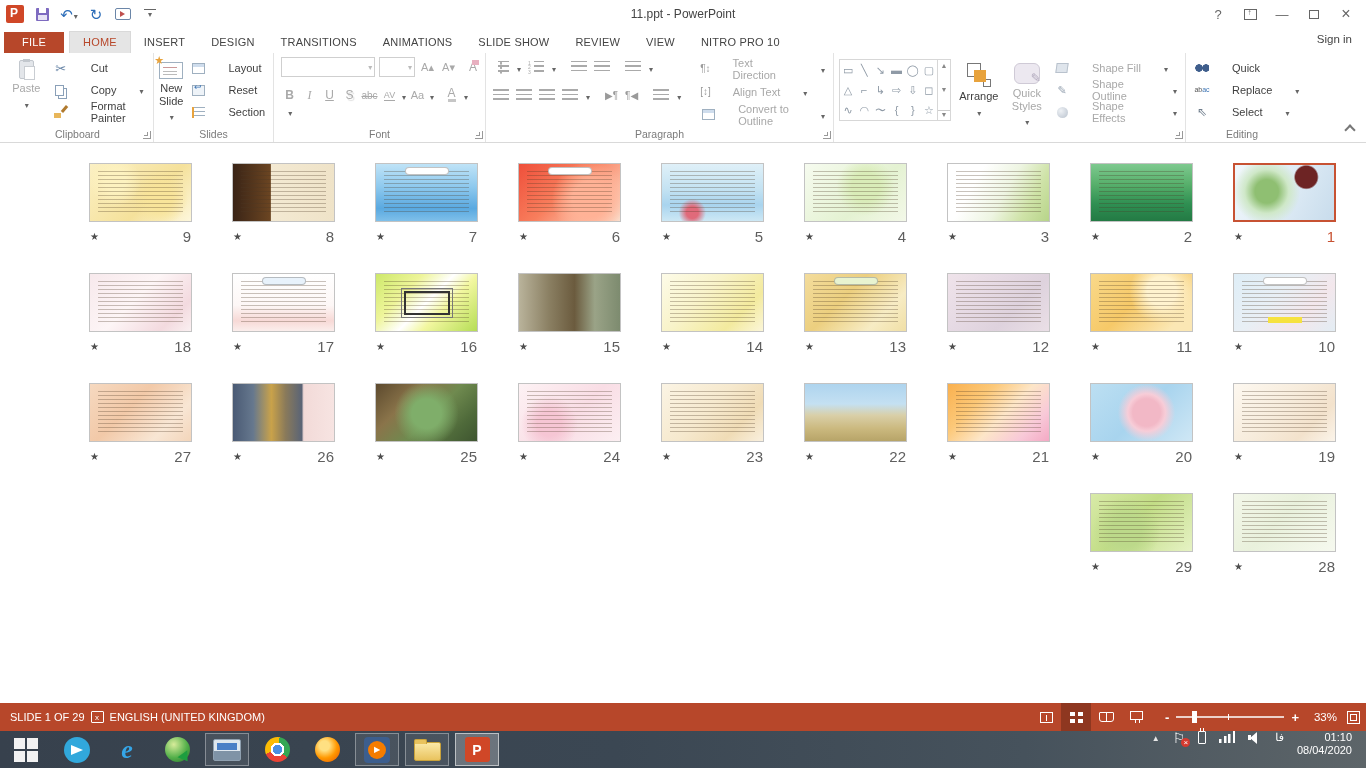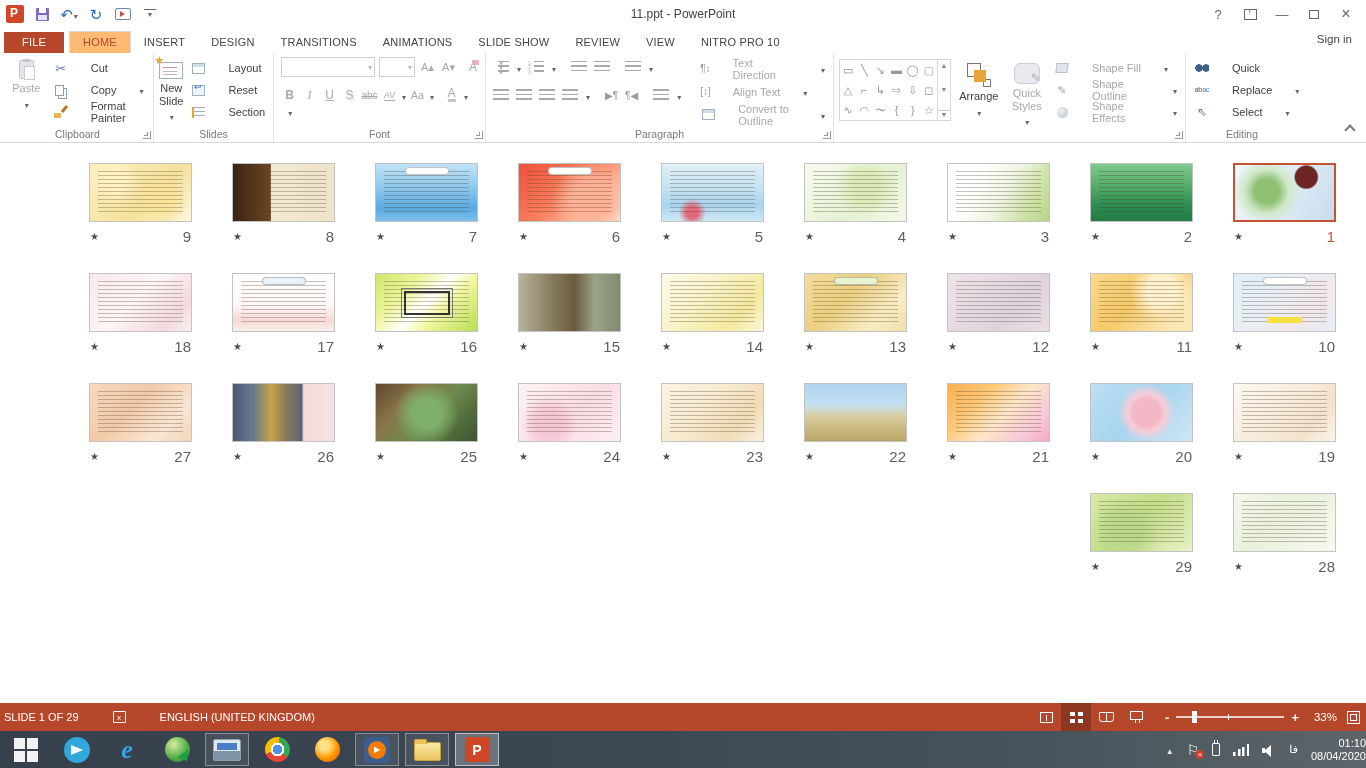--- a/index.html
+++ b/index.html
@@ -27,21 +27,21 @@
   .i-ribopt{width:13px;height:11px;border:1px solid #666;position:relative}
   .i-ribopt::after{content:"↑";position:absolute;left:3px;top:-2px;font-size:8px;color:#666}
   .i-restore{width:10px;height:9px;border:1px solid #666;position:relative;background:#fff}
   .i-restore::before{content:"";position:absolute;left:2px;top:-4px;width:10px;height:9px;border:1px solid #666;z-index:-1}
 
   
   .tabrow{height:25px;display:flex;align-items:flex-end;background:#fff;flex:none;position:relative}
   #tabs{display:flex;align-items:flex-end;height:100%;padding-left:4px}
   .tab{padding:4px 13px 5px;font-size:11px;color:#444;letter-spacing:.2px;cursor:default}
   .tab.file{background:#B7472A;color:#fff;padding:4px 18px 5px;margin-right:5px}
-  .tab.active{background:#fdba74;color:#B7472A;border:1px solid #d9d9d9;border-bottom:none}
+  .tab.active{background:#e5e5e5;color:#B7472A;border:1px solid #d9d9d9;border-bottom:none}
   .signin{position:absolute;right:14px;bottom:8px;font-size:11.5px;color:#444}
 
   
   .ribbon{height:90px;background:#fff;border-bottom:1px solid #d9d9d9;display:flex;flex:none;position:relative;padding-left:2px}
   .rgroup{position:relative;border-right:1px solid #e3e3e3;padding:3px 5px 14px;display:flex;gap:4px}
   .glabel{position:absolute;bottom:2px;left:0;right:0;text-align:center;font-size:10.5px;color:#7b7b7b}
   .launcher{position:absolute;right:2px;bottom:3px;width:8px;height:8px;border-right:1px solid #999;border-bottom:1px solid #999}
   .launcher::before{content:"";position:absolute;right:2px;bottom:2px;width:3px;height:3px;border-right:1px solid #999;border-bottom:1px solid #999}
   .bigbtn{display:flex;flex-direction:column;align-items:center;justify-content:flex-start;width:46px;padding-top:4px;gap:3px;font-size:11px;color:#3f3f3f;text-align:center;line-height:1.15}
   .bigbtn.dis{color:#a8a8a8}
@@ -114,21 +114,21 @@
   .pill{position:absolute;top:3px;left:50%;transform:translateX(-50%);width:44px;height:8px;border-radius:4px;border:1px solid rgba(120,120,120,.45);z-index:2}
   .frame{position:absolute;left:50%;top:50%;transform:translate(-50%,-50%);width:46px;height:24px;border:2px solid #333;outline:1px solid #777;outline-offset:2px;z-index:2}
   .mark{position:absolute;bottom:8px;left:50%;transform:translateX(-50%);width:34px;height:6px;z-index:2}
   .caption{display:flex;justify-content:space-between;align-items:center;margin-top:6px;padding:0 1px}
   .star{font-size:10px;color:#4d4d4d}
   .num{font-size:15px;color:#5f5f5f}
   .num.sel{color:#C75233}
 
   
   .statusbar{height:28px;background:#B7472A;color:#fff;display:flex;align-items:center;flex:none;font-size:11px}
-  .sb-left{display:flex;align-items:flex-end;gap:34px;padding-left:4px}
+  .sb-left{display:flex;align-items:flex-end;gap:6px;padding-left:10px}
   .ic-spell{width:13px;height:12px;border:1px solid #fff;border-radius:1px;position:relative;font-size:8px;text-align:center;line-height:11px}
   .sb-right{margin-left:auto;display:flex;align-items:center;gap:0;padding-right:6px}
   .vbtn{width:30px;height:28px;display:flex;align-items:center;justify-content:center}
   .vbtn.active{background:rgba(0,0,0,.22)}
   .vi-normal{width:13px;height:11px;border:1px solid #fff;position:relative}
   .vi-normal::after{content:"";position:absolute;left:1px;top:2px;width:4px;height:6px;border-right:1px solid #fff}
   .vi-sorter{width:13px;height:11px;background:linear-gradient(#fff,#fff) 0 0/5px 4px,linear-gradient(#fff,#fff) 8px 0/5px 4px,linear-gradient(#fff,#fff) 0 7px/5px 4px,linear-gradient(#fff,#fff) 8px 7px/5px 4px;background-repeat:no-repeat}
   .vi-read{width:15px;height:10px;border:1px solid #fff;border-radius:1px 1px 3px 3px;position:relative}
   .vi-read::after{content:"";position:absolute;left:6px;top:0;height:8px;border-left:1px solid #fff}
   .vi-show{width:13px;height:9px;border:1px solid #fff;position:relative;margin-bottom:3px}
@@ -159,21 +159,21 @@
   .ic-kbd{width:28px;height:22px;border:1px solid #8fa0b0;border-radius:2px;background:linear-gradient(#dfe7ee 0 55%,#7f93a6 55%);position:relative}
   .ic-kbd::after{content:"";position:absolute;left:3px;top:3px;width:20px;height:7px;background:#4a7fc6}
   .ic-chrome{width:25px;height:25px;border-radius:50%;background:radial-gradient(circle at 50% 50%,#4a90e2 0 27%,#fff 28% 38%,transparent 39%),conic-gradient(from 130deg,#ea4335 0 120deg,#fbbc05 0 240deg,#34a853 0 360deg)}
   .ic-firefox{width:25px;height:25px;border-radius:50%;background:radial-gradient(circle at 38% 35%,#ffe082 0 22%,#ff9800 55%,#e65100 100%)}
   .ic-mpc{width:26px;height:26px;background:#3c5e8e;border-radius:4px;display:flex;align-items:center;justify-content:center}
   .ic-mpc::after{content:"▶";width:18px;height:18px;border-radius:50%;background:#f57c00;color:#fff;font-size:8px;display:flex;align-items:center;justify-content:center}
   .ic-folder{width:27px;height:19px;background:linear-gradient(#fbe9a8,#e9c35e);border:1px solid #c9a23a;border-radius:2px;position:relative;margin-top:3px}
   .ic-folder::before{content:"";position:absolute;left:-1px;top:-4px;width:11px;height:4px;background:#e9c35e;border:1px solid #c9a23a;border-bottom:none;border-radius:2px 2px 0 0}
   .ic-ppt{width:25px;height:25px;background:#D04727;border-radius:3px;color:#fff;display:flex;align-items:center;justify-content:center;font-weight:bold;font-size:14px}
   .ic-ppt::after{content:"P"}
-  .tray{margin-left:auto;display:flex;align-items:center;gap:13px;padding-right:0;color:#fff}
+  .tray{margin-left:auto;display:flex;align-items:flex-start;gap:13px;padding-right:14px;color:#fff}
   .tr{font-size:11px}
   .ic-hidden::after{content:"▲";font-size:8px;color:#e8e8e8}
   .ic-flag{position:relative;font-size:14px;line-height:1}
   .ic-flag::before{content:"⚐";color:#fff}
   .ic-flag::after{content:"×";position:absolute;right:-5px;bottom:-2px;width:9px;height:9px;border-radius:50%;background:#d63a2f;color:#fff;font-size:8px;line-height:9px;text-align:center}
   .ic-power{width:8px;height:13px;border:1px solid #fff;position:relative;border-radius:1px}
   .ic-power::before{content:"";position:absolute;left:1px;top:-4px;width:1px;height:3px;background:#fff;box-shadow:3px 0 0 #fff}
   .ic-signal{width:16px;height:12px;background:linear-gradient(#fff,#fff) 0 100%/2.5px 4px,linear-gradient(#fff,#fff) 4.5px 100%/2.5px 7px,linear-gradient(#fff,#fff) 9px 100%/2.5px 9px,linear-gradient(#fff,#fff) 13.5px 100%/2.5px 12px;background-repeat:no-repeat}
   .ic-vol{position:relative;width:14px;height:12px}
   .ic-vol::before{content:"";position:absolute;left:0;top:4px;width:3px;height:5px;background:#fff}

